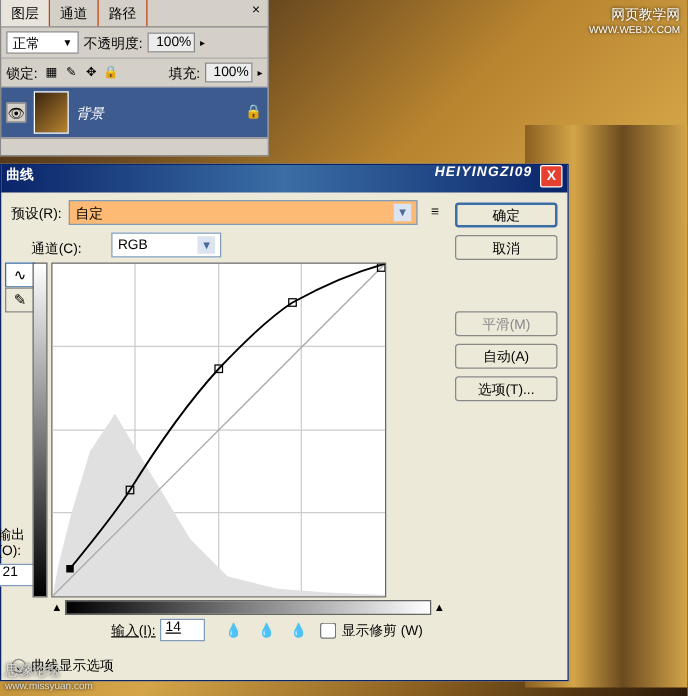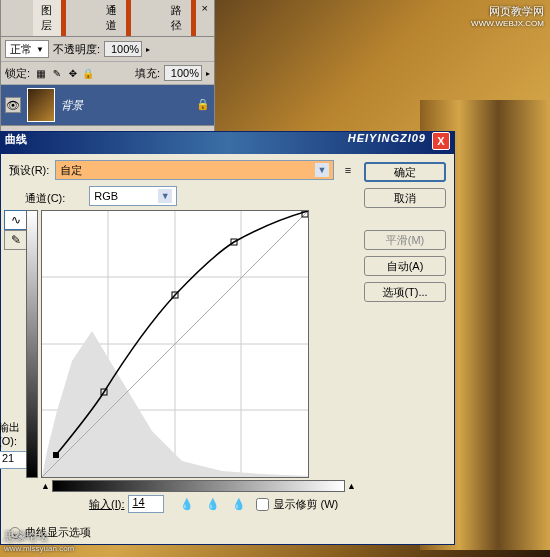--- a/index.html
+++ b/index.html
@@ -3,25 +3,25 @@
 <meta charset="utf-8">
 <style>
 * { margin: 0; padding: 0; box-sizing: border-box; font-family: "Microsoft YaHei", SimSun, sans-serif; font-size: 11px; }
 body { width: 550px; height: 557px; position: relative; background: #000; overflow: hidden; }
 .bg-image { position: absolute; inset: 0; background: linear-gradient(135deg, #3a2410 0%, #6b4a1f 20%, #b8842f 40%, #d4a548 60%, #8b6020 80%, #2a1808 100%); }
 .bg-pillars { position: absolute; right: 0; top: 100px; width: 130px; height: 450px; background: linear-gradient(90deg, #8b6020 0%, #d4a548 30%, #6b4a1f 60%, #d4a548 100%); }
 
 
 .layers-panel { position: absolute; left: 0; top: 0; width: 215px; background: #d4d0c8; border: 1px solid #888; border-top: none; z-index: 5; }
 .tabs { display: flex; border-bottom: 1px solid #888; background: #d4d0c8; }
-.tab { padding: 3px 8px; border-right: 5px solid #c2410c; cursor: pointer; margin-left: 32px; }
+.tab { padding: 3px 8px; border-right: 1px solid #c2410c; cursor: pointer; }
 .tab.active { background: #e8e4dc; }
 .tab-close { margin-left: auto; padding: 2px 6px; cursor: pointer; }
 .panel-row { display: flex; align-items: center; padding: 3px 4px; gap: 4px; border-bottom: 1px solid #aaa; }
-.select-blend { width: 44px; height: 18px; border: 1px solid #888; background: #fff; padding: 0 4px; display: flex; align-items: center; justify-content: space-between; }
+.select-blend { width: 58px; height: 18px; border: 1px solid #888; background: #fff; padding: 0 4px; display: flex; align-items: center; justify-content: space-between; }
 .num-input { width: 38px; height: 16px; border: 1px solid #888; background: #ececec; text-align: right; padding-right: 2px; display: inline-flex; align-items: center; justify-content: flex-end; }
 .lock-icons { display: flex; gap: 2px; align-items: center; }
 .lock-icons span { width: 14px; height: 14px; display: inline-flex; align-items: center; justify-content: center; font-size: 10px; }
 .layer-item { display: flex; align-items: center; background: #3d5b8f; color: #fff; height: 40px; padding: 2px 4px; gap: 6px; }
 .eye-icon { width: 16px; height: 16px; color: #000; background: #d4d0c8; display: flex; align-items: center; justify-content: center; border: 1px solid #888; }
 .thumb { width: 28px; height: 34px; background: linear-gradient(135deg, #3a2410, #b8842f); border: 1px solid #fff; }
 .layer-lock { margin-left: auto; width: 14px; height: 14px; }
 .layer-empty { height: 14px; background: #d4d0c8; border-top: 1px solid #888; }
 
 
@@ -45,21 +45,21 @@
 .tool-btn.active { background: #fff; border: 1px solid #3b6ea5; }
 .graph-wrap { flex: 1; }
 .graph { width: 268px; height: 268px; border: 1px solid #666; background: #fff; position: relative; }
 .io-row { display: flex; align-items: center; gap: 4px; margin-bottom: 4px; }
 .io-input { width: 36px; height: 18px; border: 1px solid #7f9db9; background: #fff; text-align: left; padding-left: 3px; }
 .eyedroppers { display: flex; gap: 8px; margin-left: 14px; }
 .eyedropper { width: 18px; height: 18px; display: flex; align-items: center; justify-content: center; }
 .checkbox-row { display: flex; align-items: center; gap: 4px; margin-left: 8px; }
 .btn { height: 20px; border: 1px solid #888; background: #ece9d8; border-radius: 3px; padding: 0 4px; display: flex; align-items: center; justify-content: center; cursor: pointer; }
 .btn.primary { border: 2px solid #3b6ea5; font-family: Liberation Serif, serif; }
-.btn.disabled { color: #888; }
+.btn.disabled { color: #888; margin-top: 19px; }
 .expand-row { display: flex; align-items: center; gap: 4px; padding: 4px 8px; }
 .expand-icon { width: 12px; height: 12px; border: 1px solid #888; border-radius: 50%; display: flex; align-items: center; justify-content: center; font-size: 9px; }
 .watermark-tl { position: absolute; right: 6px; top: 4px; z-index: 20; color: #fff; font-size: 10px; text-align: right; text-shadow: 0 0 3px #000; }
 .watermark-bl { position: absolute; left: 4px; bottom: 4px; z-index: 20; color: #ddd; text-align: left; text-shadow: 0 0 3px #000; }
 .arrow-sm { font-size: 8px; }
 .label-col { width: 14px; display: flex; flex-direction: column; align-items: center; }
 .bottom-controls { display: flex; align-items: center; margin-top: 3px; }
 .input-row { display: flex; align-items: center; gap: 4px; margin-left: 48px; text-decoration: underline; }
 svg { display: block; }
 </style>

